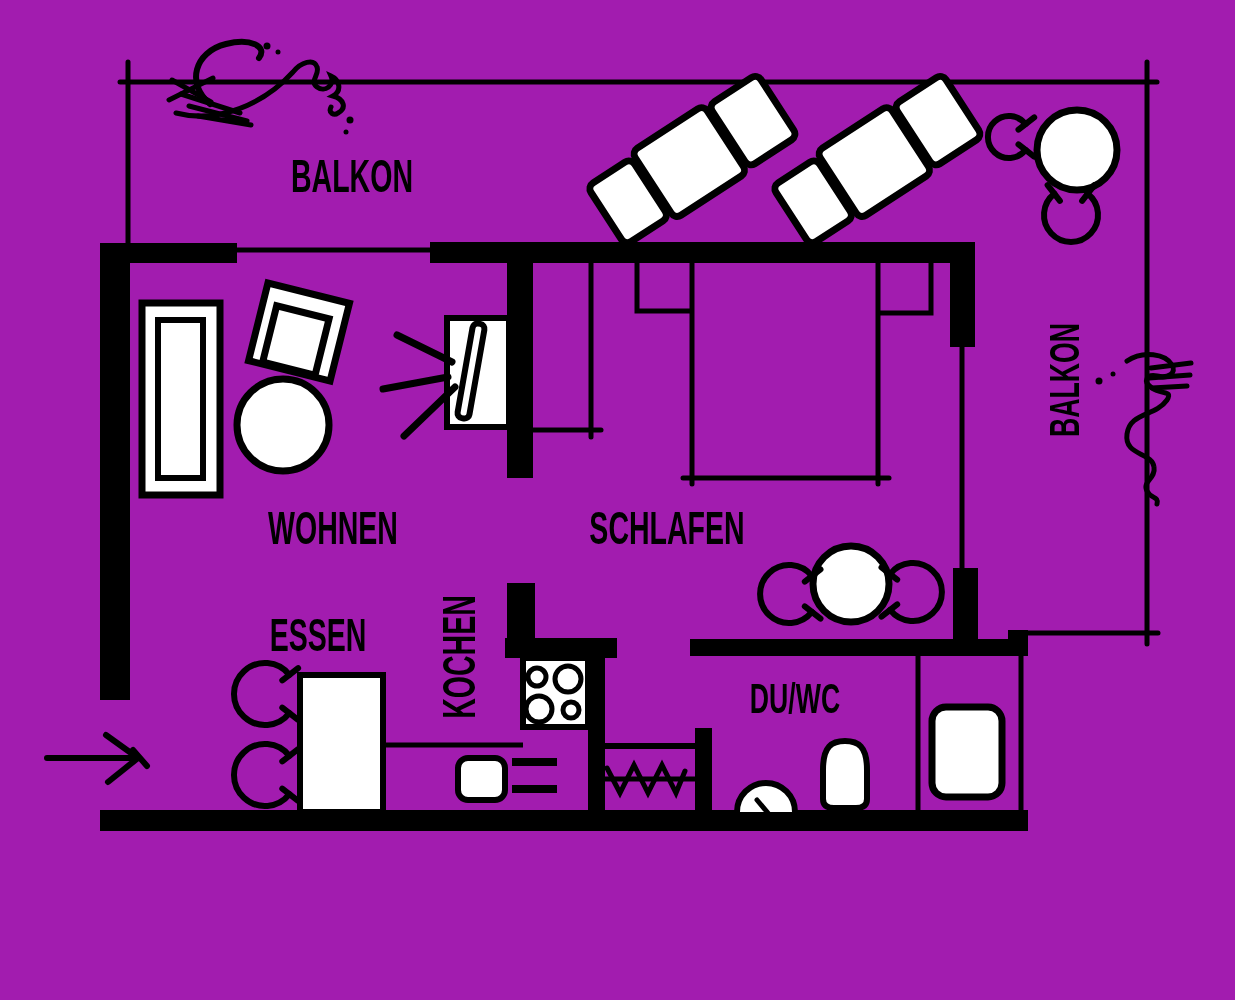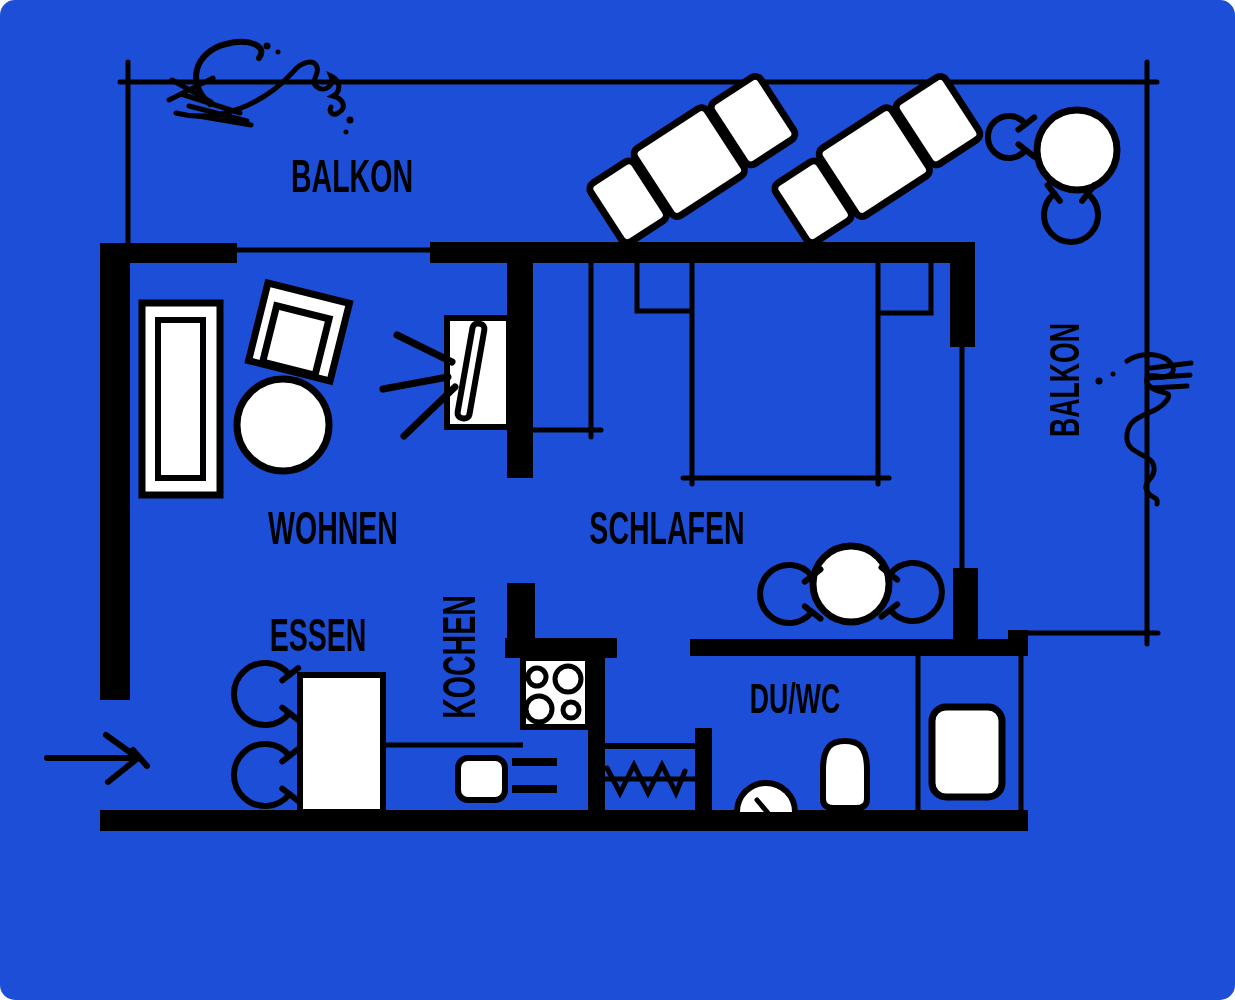--- a/index.html
+++ b/index.html
@@ -21,21 +21,21 @@
     transform:translate(-50%,-50%) scaleX(0.62);
     line-height:1;
     user-select:none;
   }
   .label.small{font-size:43px;}
   .label.vertical{transform:translate(-50%,-50%) rotate(-90deg) scaleX(0.62);}
 </style>
 </head>
 <body>
 
-<div class="plan" style="background: #1d4ed8; border-radius: 15px; --ink: #000000;">
+<div class="plan" style="background: #a21caf; --ink: #000000;">
 
   <svg width="1235" height="1000" viewBox="0 0 1235 1000">
 
     <g stroke="currentColor" stroke-width="5" fill="none" stroke-linecap="round">
       <line x1="120" y1="82" x2="1157" y2="82"></line>
       <line x1="128" y1="62" x2="128" y2="243"></line>
       <line x1="1147" y1="62" x2="1147" y2="644"></line>
       <line x1="1028" y1="633" x2="1158" y2="633"></line>
     </g>
 

